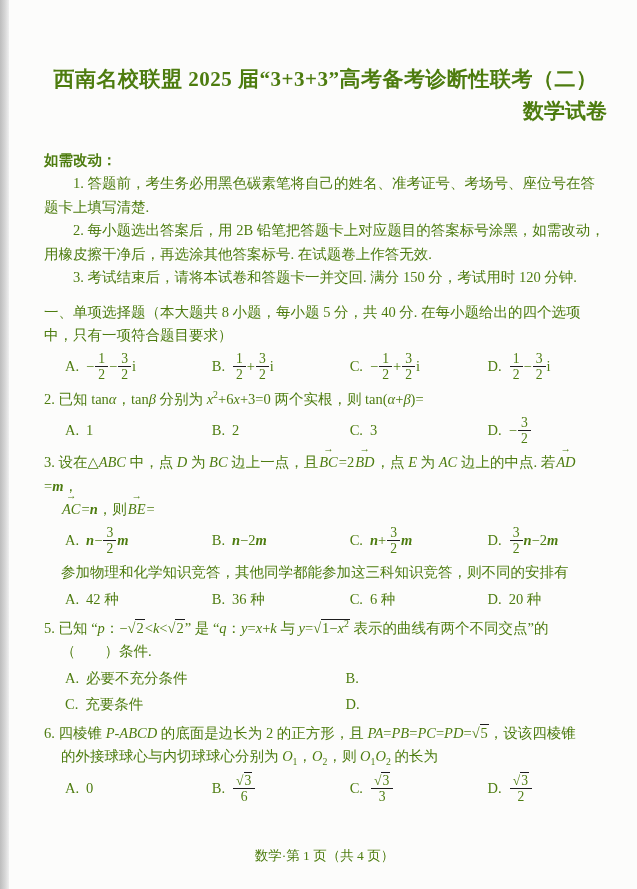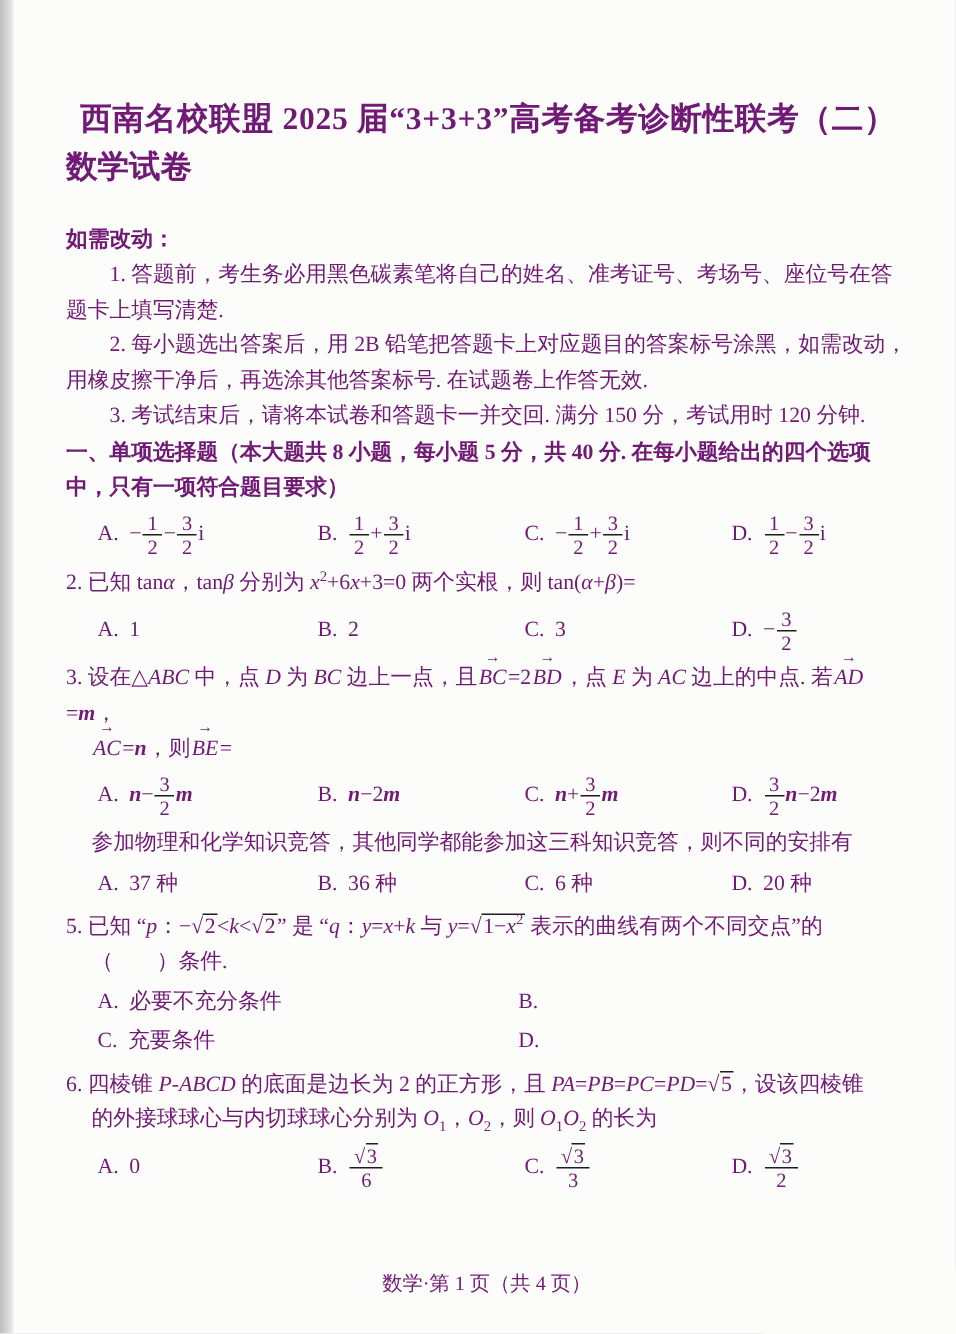--- a/index.html
+++ b/index.html
@@ -1,36 +1,36 @@
 <!DOCTYPE html>
 <html><head>
 <meta charset="utf-8">
 <style>
   * { box-sizing: border-box; }
   html,body { margin:0; padding:0; background:#e8e8e8; }
   .page {
     position:relative; width:637px; height:889px; margin:0 auto;
-    background:#fcfcfb; color:#701a75; overflow:hidden;
+    background:#fcfcfb; color:#4d7c0f; overflow:hidden;
     font-family:"Liberation Serif","DejaVu Serif",serif;
     font-size:14.5px; line-height:1.62;
   }
   .scan-edge {
     position:absolute; left:0; top:0; bottom:0; width:9px;
     background:linear-gradient(90deg,#bdbdbd 0%,#d6d6d6 55%,#efefef 100%);
   }
   .content { padding:64px 30px 0 44px; }
 
   .title { text-align:center; font-weight:bold; font-size:21px; line-height:1.45; letter-spacing:0.5px; }
-  .subtitle { text-align:left; font-weight:bold; font-size:21px; line-height:1.45; margin-top:2px; }
+  .subtitle { text-align:right; font-weight:bold; font-size:21px; line-height:1.45; margin-top:2px; }
 
   .notice { margin-top:22px; }
   .notice-h { font-weight:bold; }
   .notice p { margin:0; text-indent:2em; }
 
-  .section-h { margin-top:1px; font-weight:bold; }
+  .section-h { margin-top:11px; font-weight:normal; }
 
   .question { margin-top:3px; }
   .stem { }
   .stem .cont { padding-left:17px; }
 
   .options { display:grid; padding-left:21px; margin:3px 0 5px; column-gap:6px; row-gap:3px; align-items:center; }
   .cols4 { grid-template-columns:1.12fr 1.05fr 1.05fr 0.95fr; }
   .cols2 { grid-template-columns:1.05fr 1fr; }
   .opt { display:flex; align-items:center; gap:7px; white-space:nowrap; }
   .opt-label { }
@@ -173,21 +173,21 @@
       </div>
     </div>
 
     <div class="question">
       <div class="stem">
         <div class="cont">参加物理和化学知识竞答，其他同学都能参加这三科知识竞答，则不同的安排有</div>
       </div>
       <div class="options cols4">
         <span class="opt">
             <span class="opt-label">A.</span>
-            <span class="opt-val">37 种</span>
+            <span class="opt-val">42 种</span>
           </span>
         <span class="opt">
             <span class="opt-label">B.</span>
             <span class="opt-val">36 种</span>
           </span>
         <span class="opt">
             <span class="opt-label">C.</span>
             <span class="opt-val">6 种</span>
           </span>
         <span class="opt">

